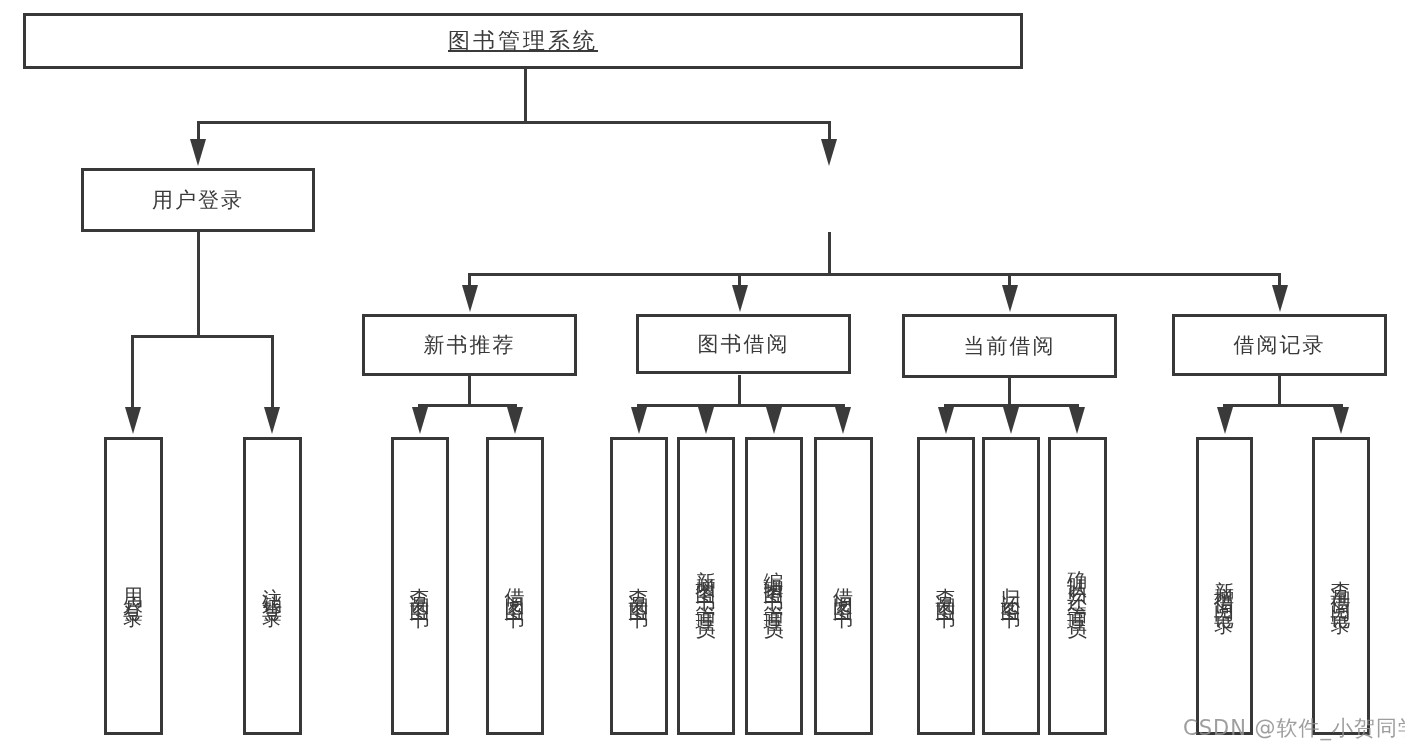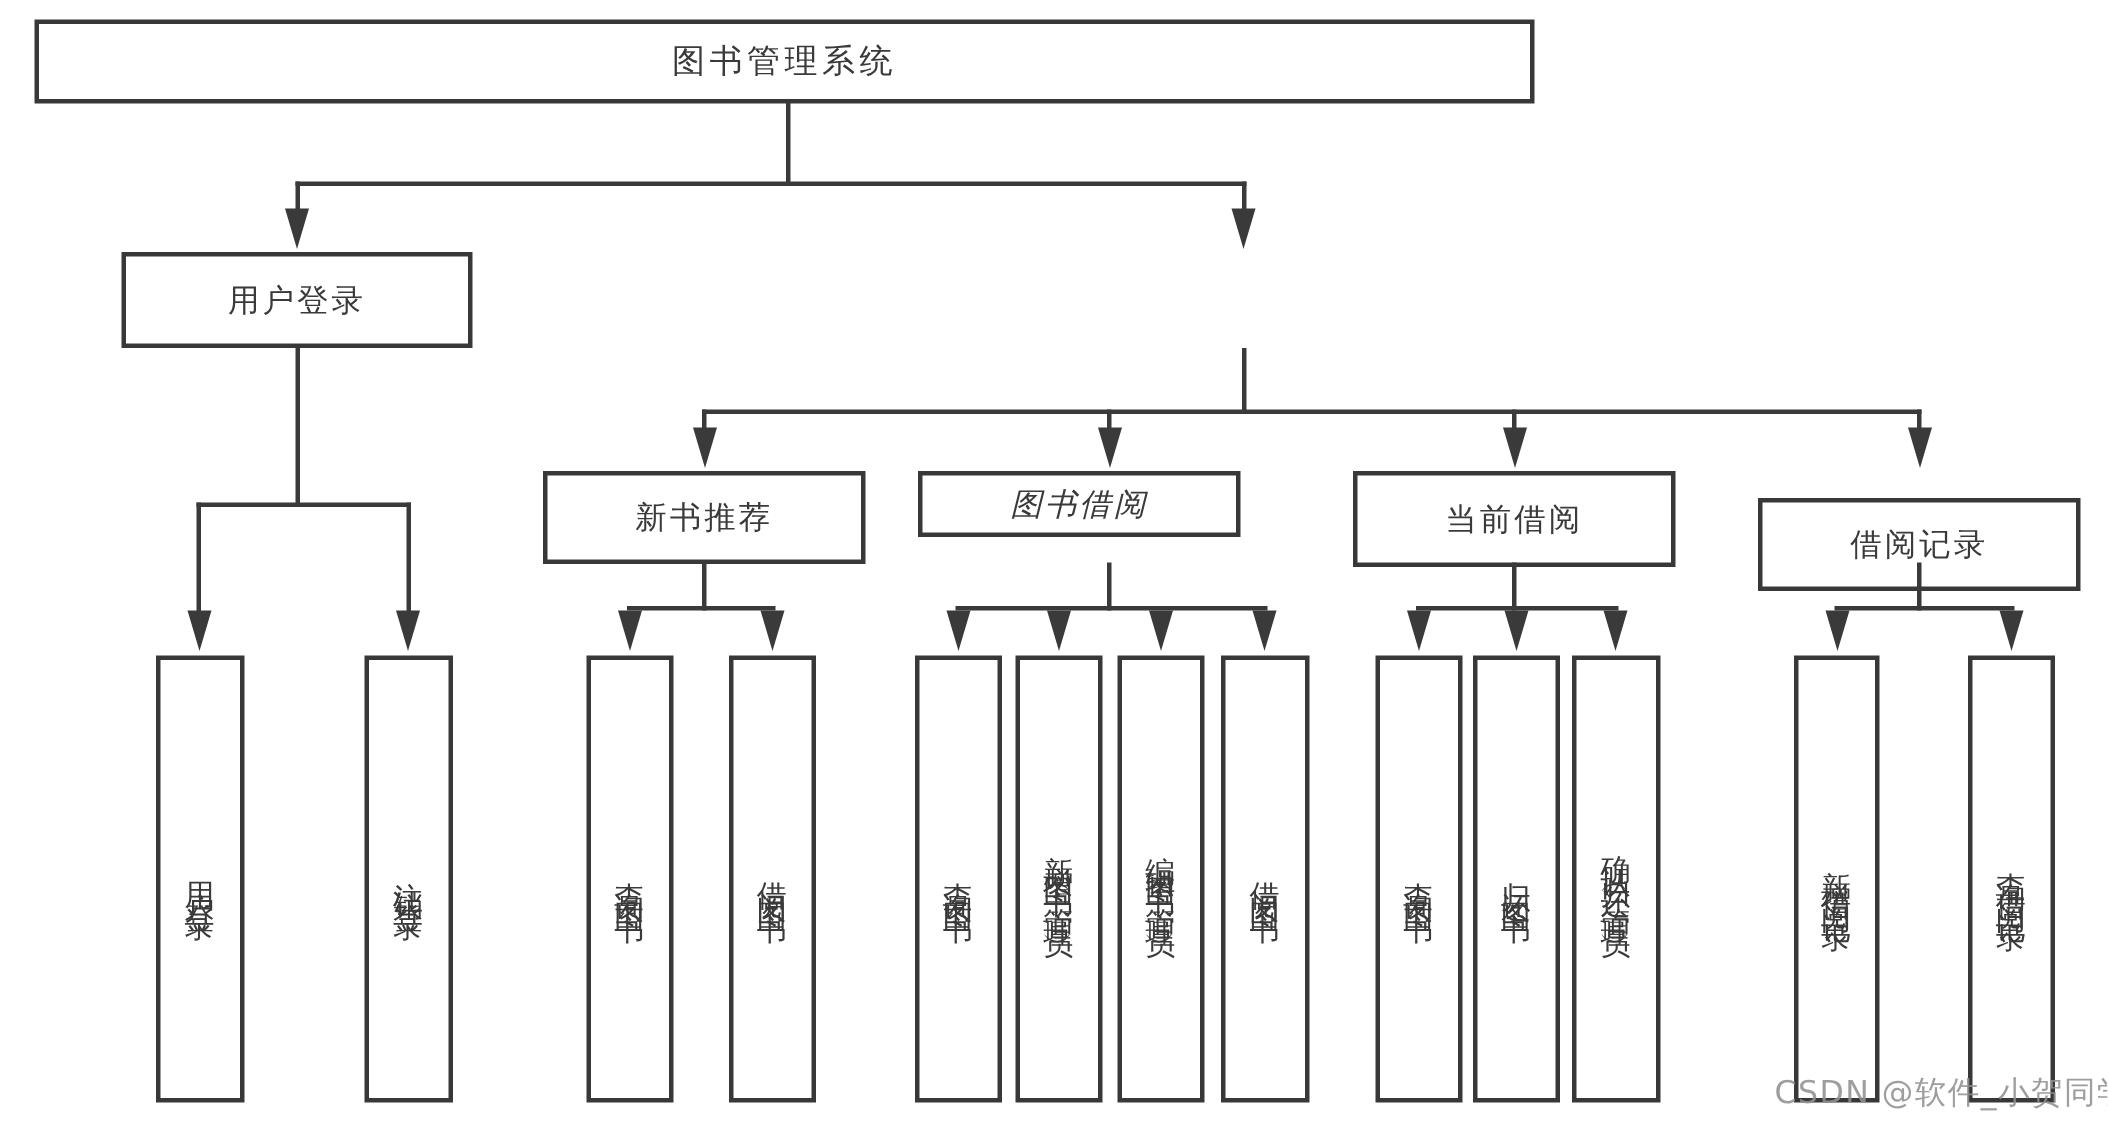--- a/index.html
+++ b/index.html
@@ -16,21 +16,21 @@
     box-sizing: border-box;
     border: 3px solid #383838;
     background: #ffffff;
     color: #3a3a3a;
     display: flex;
     align-items: center;
     justify-content: center;
     text-align: center;
   }
   .hbox { font-size: 21px; letter-spacing: 2px; }
-  .root-box { font-size: 22px; letter-spacing: 3px; }
+  .root-box { font-size: 22px; letter-spacing: 3px; text-decoration: underline; }
   .vbox {
     writing-mode: vertical-rl;
     font-size: 20px;
     letter-spacing: 7px;
     line-height: 1;
   }
   .line {
     position: absolute;
     background: #3a3a3a;
   }
@@ -81,23 +81,23 @@
   <div class="line" style="left:468px; top:273px; width:3px; height:16px;"></div>
   <div class="line" style="left:738px; top:273px; width:3px; height:16px;"></div>
   <div class="line" style="left:1008px; top:273px; width:3px; height:16px;"></div>
   <div class="line" style="left:1278px; top:273px; width:3px; height:16px;"></div>
   <div class="arrow" style="left:462px; top:285px;"></div>
   <div class="arrow" style="left:732px; top:285px;"></div>
   <div class="arrow" style="left:1002px; top:285px;"></div>
   <div class="arrow" style="left:1272px; top:285px;"></div>
 
   <div class="box hbox" style="left:362px; top:314px; width:215px; height:62px;">新书推荐</div>
-  <div class="box hbox" style="left:612px; top:314px; width:215px; height:44px;font-style:italic;">图书借阅</div>
+  <div class="box hbox" style="left:636px; top:314px; width:215px; height:60px;">图书借阅</div>
   <div class="box hbox" style="left:902px; top:314px; width:215px; height:64px;">当前借阅</div>
-  <div class="box hbox" style="left:1172px; top:314px; width:215px; height:62px;margin-top:18px;">借阅记录</div>
+  <div class="box hbox" style="left:1172px; top:314px; width:215px; height:62px;">借阅记录</div>
 
   <div class="line" style="left:468px; top:375px; width:3px; height:32px;"></div>
   <div class="line" style="left:738px; top:375px; width:3px; height:32px;"></div>
   <div class="line" style="left:1008px; top:375px; width:3px; height:32px;"></div>
   <div class="line" style="left:1278px; top:375px; width:3px; height:32px;"></div>
 
   <div class="line" style="left:418px; top:404px; width:99px; height:3px;"></div>
   <div class="line" style="left:637px; top:404px; width:208px; height:3px;"></div>
   <div class="line" style="left:944px; top:404px; width:135px; height:3px;"></div>
   <div class="line" style="left:1223px; top:404px; width:120px; height:3px;"></div>

